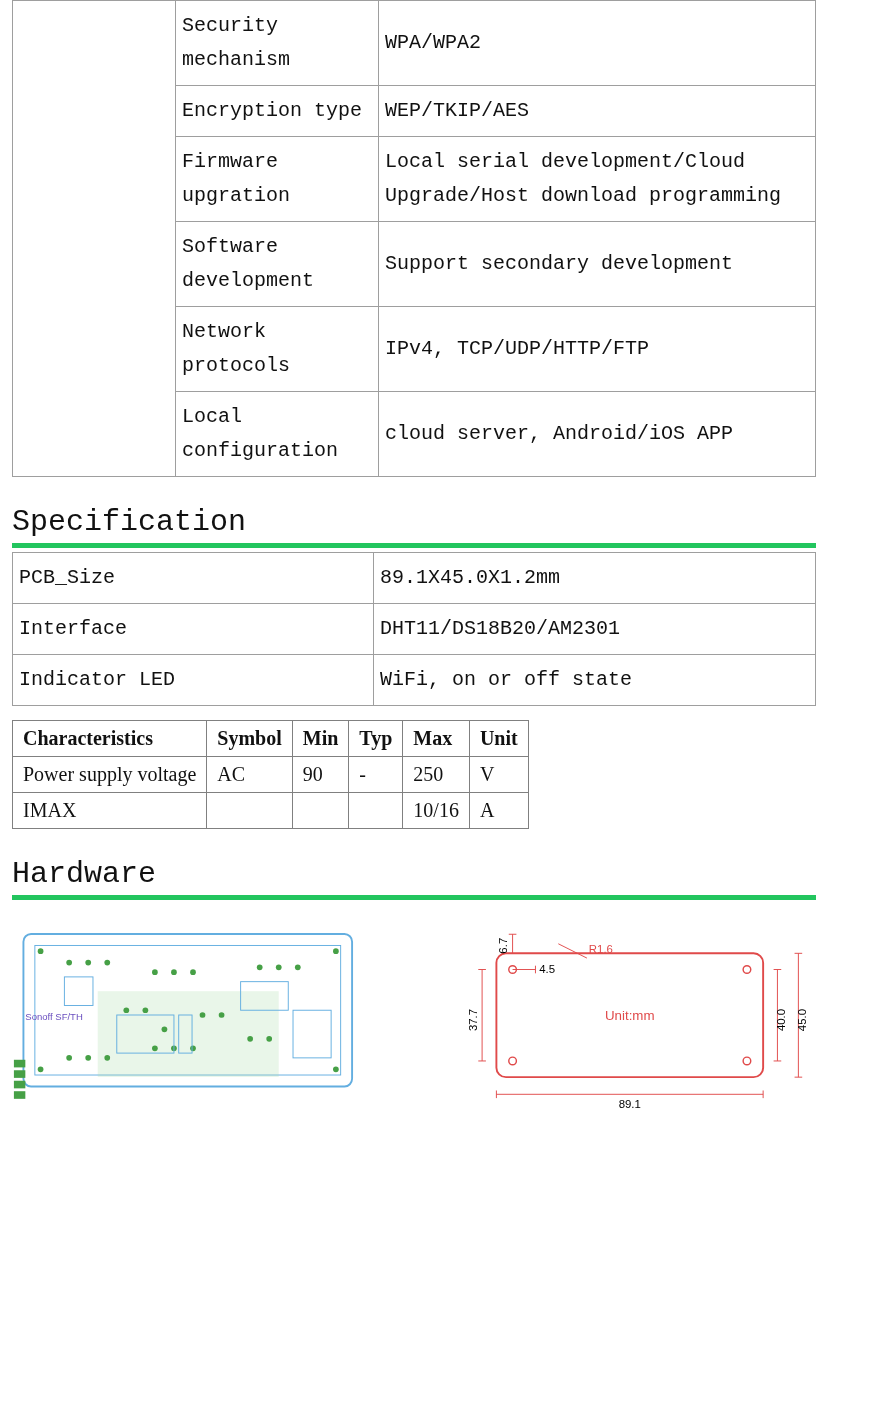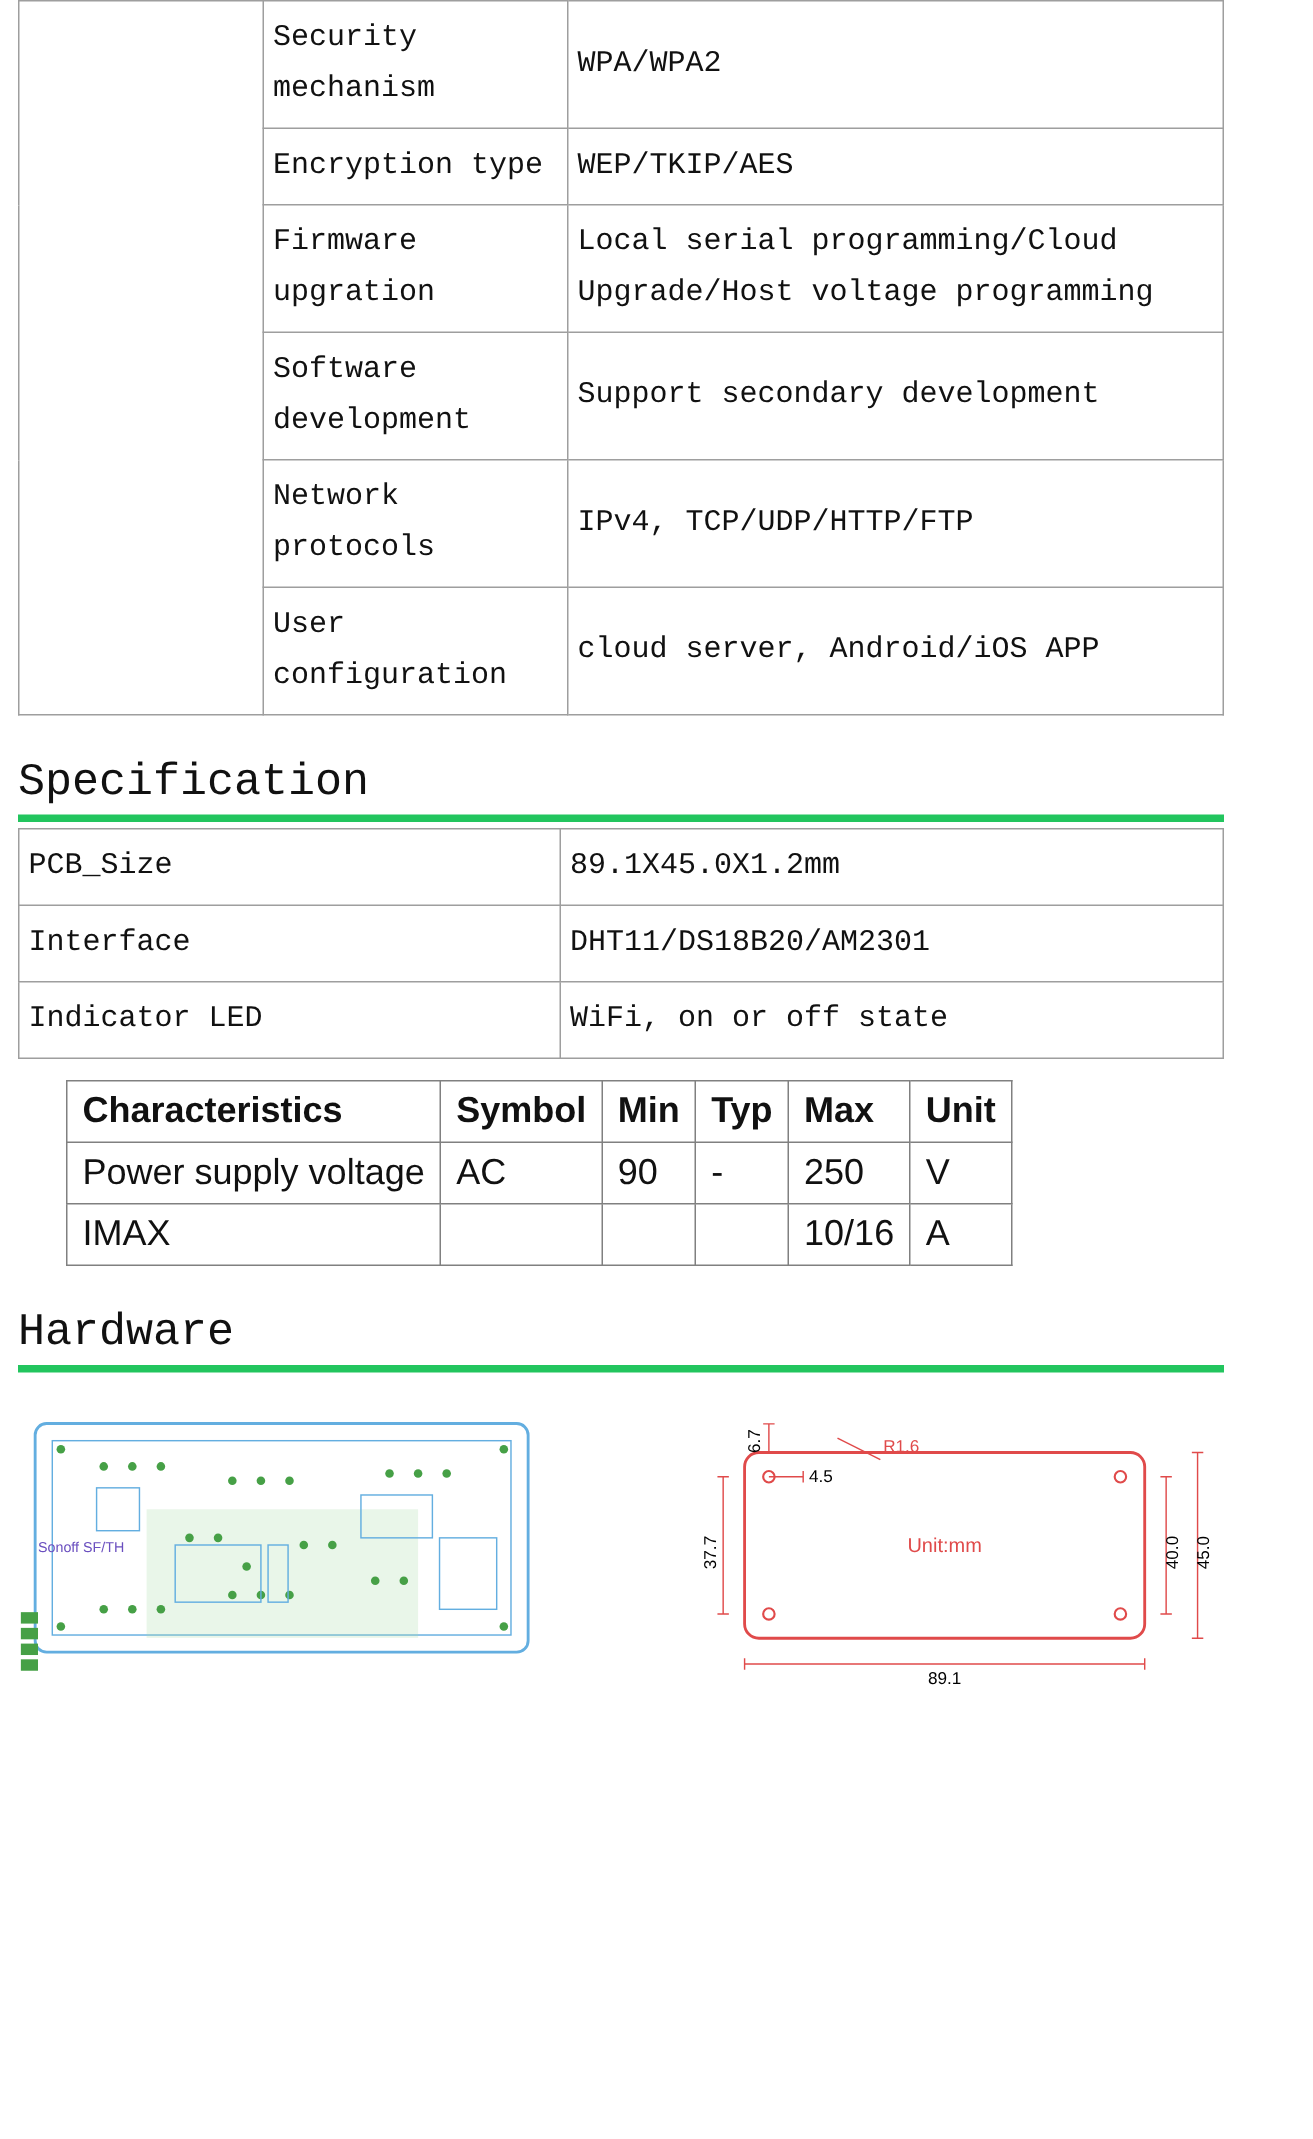--- a/index.html
+++ b/index.html
@@ -32,23 +32,22 @@
     font-weight: 400;
     font-size: 30px;
     margin: 28px 0 4px 0;
     padding-bottom: 4px;
     border-bottom: 5px solid #22c55e;
     font-family: "SimSun", "NSimSun", "Courier New", monospace;
   }
   .elec-wrap { margin-top: 14px; }
   table.elec {
     border-collapse: collapse;
-    font-family: Liberation Sans, sans-serif;
-    font-size: 24px;
-    margin-left: 32px;
+    font-family: Liberation Serif, serif;
+    font-size: 20px;
   }
   table.elec th, table.elec td {
     border: 1px solid #808080;
     padding: 6px 10px;
     text-align: left;
   }
   table.elec th { font-weight: 700; }
   .hw-row {
     display: flex;
     gap: 80px;
@@ -67,32 +66,32 @@
       <td class="leftcol" rowspan="6"></td>
       <td class="keycol">Security mechanism</td>
       <td>WPA/WPA2</td>
     </tr>
     <tr>
       <td class="keycol">Encryption type</td>
       <td>WEP/TKIP/AES</td>
     </tr>
     <tr>
       <td class="keycol">Firmware upgration</td>
-      <td>Local serial programming/Cloud Upgrade/Host voltage programming</td>
+      <td>Local serial development/Cloud Upgrade/Host download programming</td>
     </tr>
     <tr>
       <td class="keycol">Software development</td>
       <td>Support secondary development</td>
     </tr>
     <tr>
       <td class="keycol">Network protocols</td>
       <td>IPv4, TCP/UDP/HTTP/FTP</td>
     </tr>
     <tr>
-      <td class="keycol">User configuration</td>
+      <td class="keycol">Local configuration</td>
       <td>cloud server, Android/iOS APP</td>
     </tr>
   </tbody>
     </table>
 
   <h2 class="section">Specification</h2>
   <table class="spec mid">
     <tbody>
         <tr>
       <td class="keycol2">PCB_Size</td>

